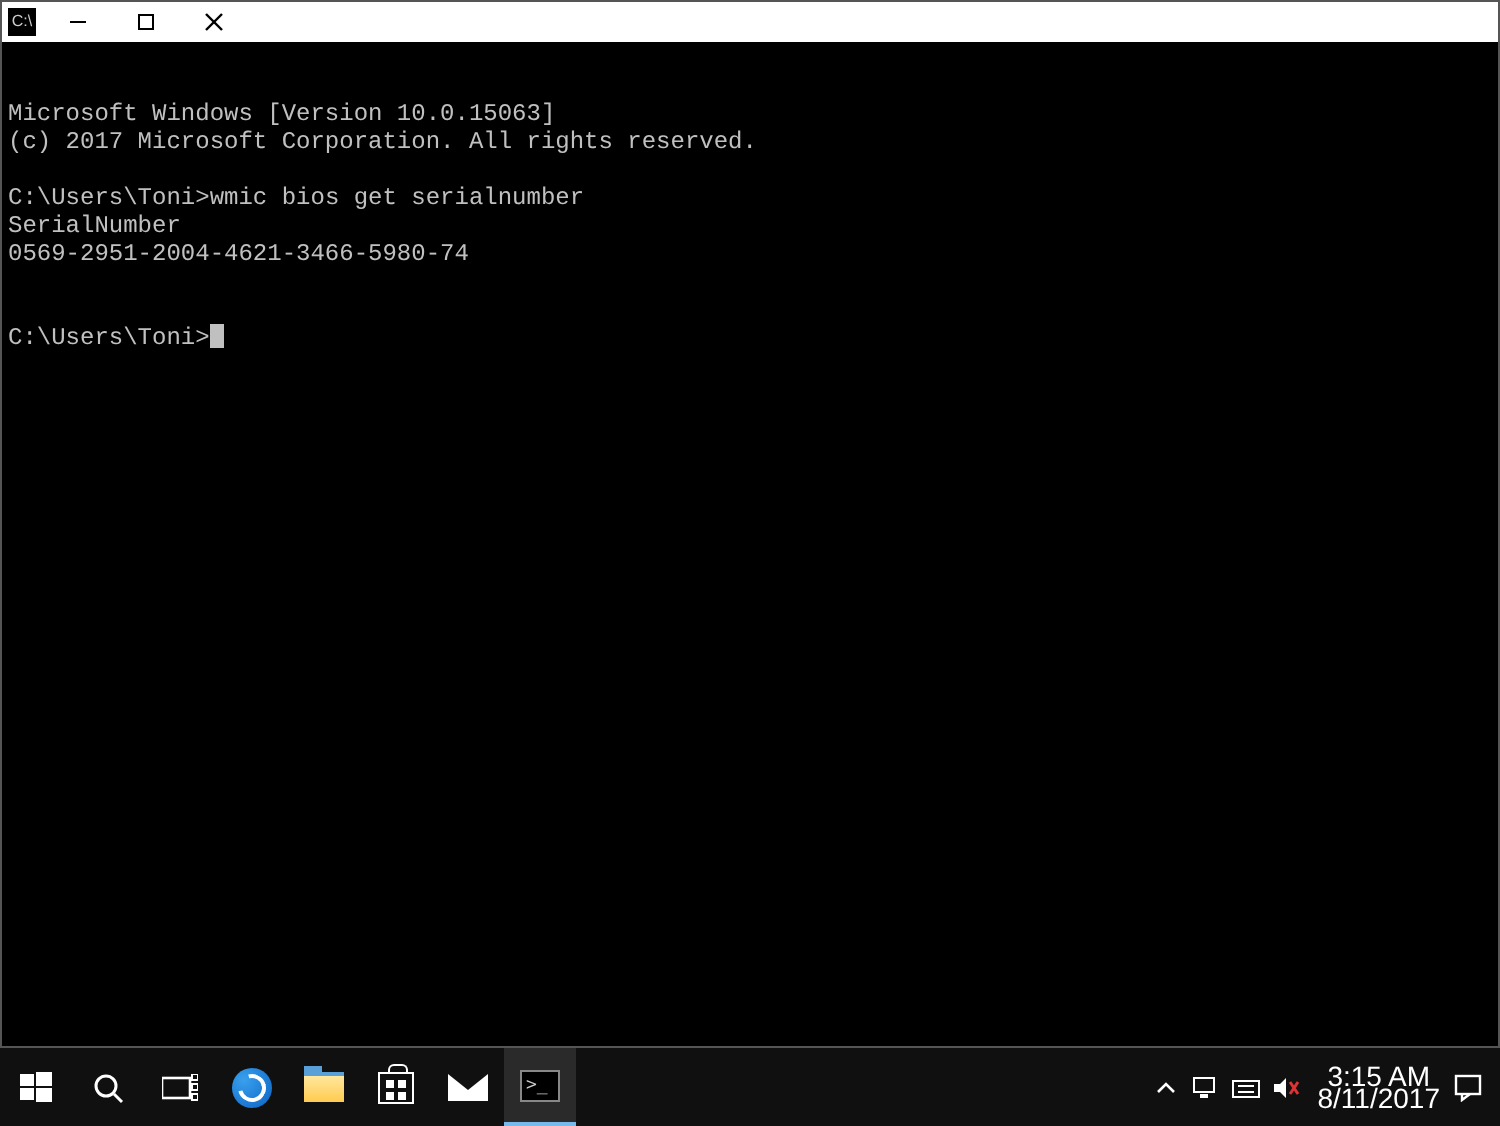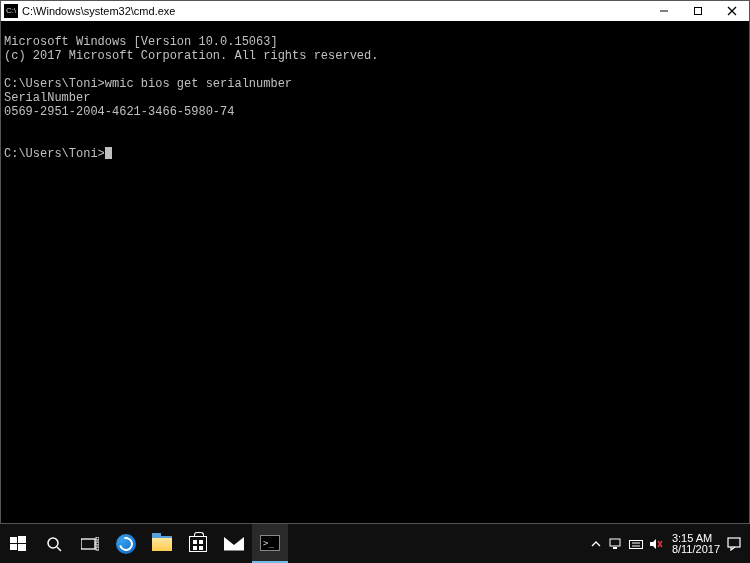--- a/index.html
+++ b/index.html
@@ -6,31 +6,31 @@
   html, body { width: 750px; height: 563px; overflow: hidden; font-family: "Segoe UI", Tahoma, sans-serif; background: #000; }
   .screen { position: relative; width: 750px; height: 563px; background: #000; }
   
   .cmd-window { position: absolute; left: 0; top: 0; width: 750px; height: 524px; background: #000; border: 1px solid #555; }
   .titlebar { height: 20px; background: #fff; display: flex; align-items: center; font-size: 11px; color: #000; user-select: none; }
   .titlebar .icon { width: 14px; height: 14px; margin: 0 4px 0 3px; background: #000; color: #ccc; font-size: 8px; display:flex; align-items:center; justify-content:center; line-height:1;}
   .titlebar .title { flex: 1; white-space: nowrap; overflow: hidden; }
   .win-btns { display: flex; height: 100%; }
   .win-btn { width: 34px; height: 100%; display: flex; align-items: center; justify-content: center; font-size: 12px; cursor: default; }
   .win-btn svg { display: block; }
-  .terminal { font-family: Consolas, "Courier New", monospace; font-size: 12px; line-height: 14px; color: #c0c0c0; padding: 0 3px; white-space: pre; }
+  .terminal { font-family: Consolas, "Courier New", monospace; font-size: 12px; line-height: 14px; color: #c0c0c0; padding: 0 3px; white-space: pre; margin-top: 15px; }
   .cursor-block { display:inline-block; width:7px; height:12px; background:#c0c0c0; vertical-align:-2px;}
   
   .taskbar { position: absolute; left: 0; bottom: 0; width: 750px; height: 39px; background: #101010; display: flex; align-items: center; color: #fff; }
   .tb-left { display: flex; height: 100%; }
   .tb-btn { width: 36px; height: 100%; display: flex; align-items: center; justify-content: center; color: #fff; cursor: default; }
   .tb-btn.active { background: #2a2a2a; border-bottom: 2px solid #76b9ed; }
   .tb-btn svg { display:block; }
   .tb-right { margin-left: auto; display: flex; align-items: center; height: 100%; padding-right: 6px; }
   .tray-icon { width: 20px; height: 100%; display:flex; align-items:center; justify-content:center; color:#fff; }
-  .clock { font-size: 11px; line-height: 11px; text-align: left; padding: 0 4px 0 6px; color: #fff; }
+  .clock { font-size: 14px; line-height: 11px; text-align: center; padding: 0 4px 0 6px; color: #fff; }
   .spacer { flex:1; }
   .edge-icon { width:20px; height:20px; border-radius:50%; background: radial-gradient(circle at 30% 30%, #39a0ed, #0b63c4); position:relative; }
   .edge-icon::after { content:""; position:absolute; inset:3px; border:2px solid #fff; border-radius:50%; border-left-color:transparent; transform:rotate(30deg);}
   .file-icon { width:20px; height:15px; background: linear-gradient(#ffe79e,#ffcb4f); position:relative; border-top:2px solid #5aa0d8;}
   .file-icon::before{content:"";position:absolute;left:0;top:-5px;width:9px;height:3px;background:#5aa0d8;}
   .store-icon { width:18px; height:16px; border:1.5px solid #fff; position:relative;}
   .store-icon::before{content:"";position:absolute;left:4px;top:-5px;width:8px;height:4px;border:1.5px solid #fff;border-bottom:none;border-radius:3px 3px 0 0;}
   .store-icon::after{content:"";position:absolute;left:3px;top:3px;width:4px;height:4px;background:#fff;box-shadow:6px 0 #fff,0 6px #fff,6px 6px #fff;}
   .mail-icon{width:20px;height:14px;background:#fff;position:relative;clip-path:polygon(0 0,100% 0,100% 100%,0 100%);}
   .mail-icon::after{content:"";position:absolute;left:0;top:0;border-left:10px solid transparent;border-right:10px solid transparent;border-top:8px solid #101010;}
@@ -39,21 +39,20 @@
 </head>
 <body>
 
 <div class="screen">
 
   <div class="cmd-window">
     <div class="titlebar">
       <div class="icon">
           <span>C:\</span>
         </div>
-      <div class="title">C:\Windows\system32\cmd.exe</div>
       <div class="win-btns">
         <div class="win-btn">
           <svg width="10" height="10">
               <line x1="1" y1="5" x2="9" y2="5" stroke="#000" stroke-width="1"></line>
             </svg>
         </div>
         <div class="win-btn">
           <svg width="10" height="10">
               <rect x="1.5" y="1.5" width="7" height="7" fill="none" stroke="#000" stroke-width="1"></rect>
             </svg>

